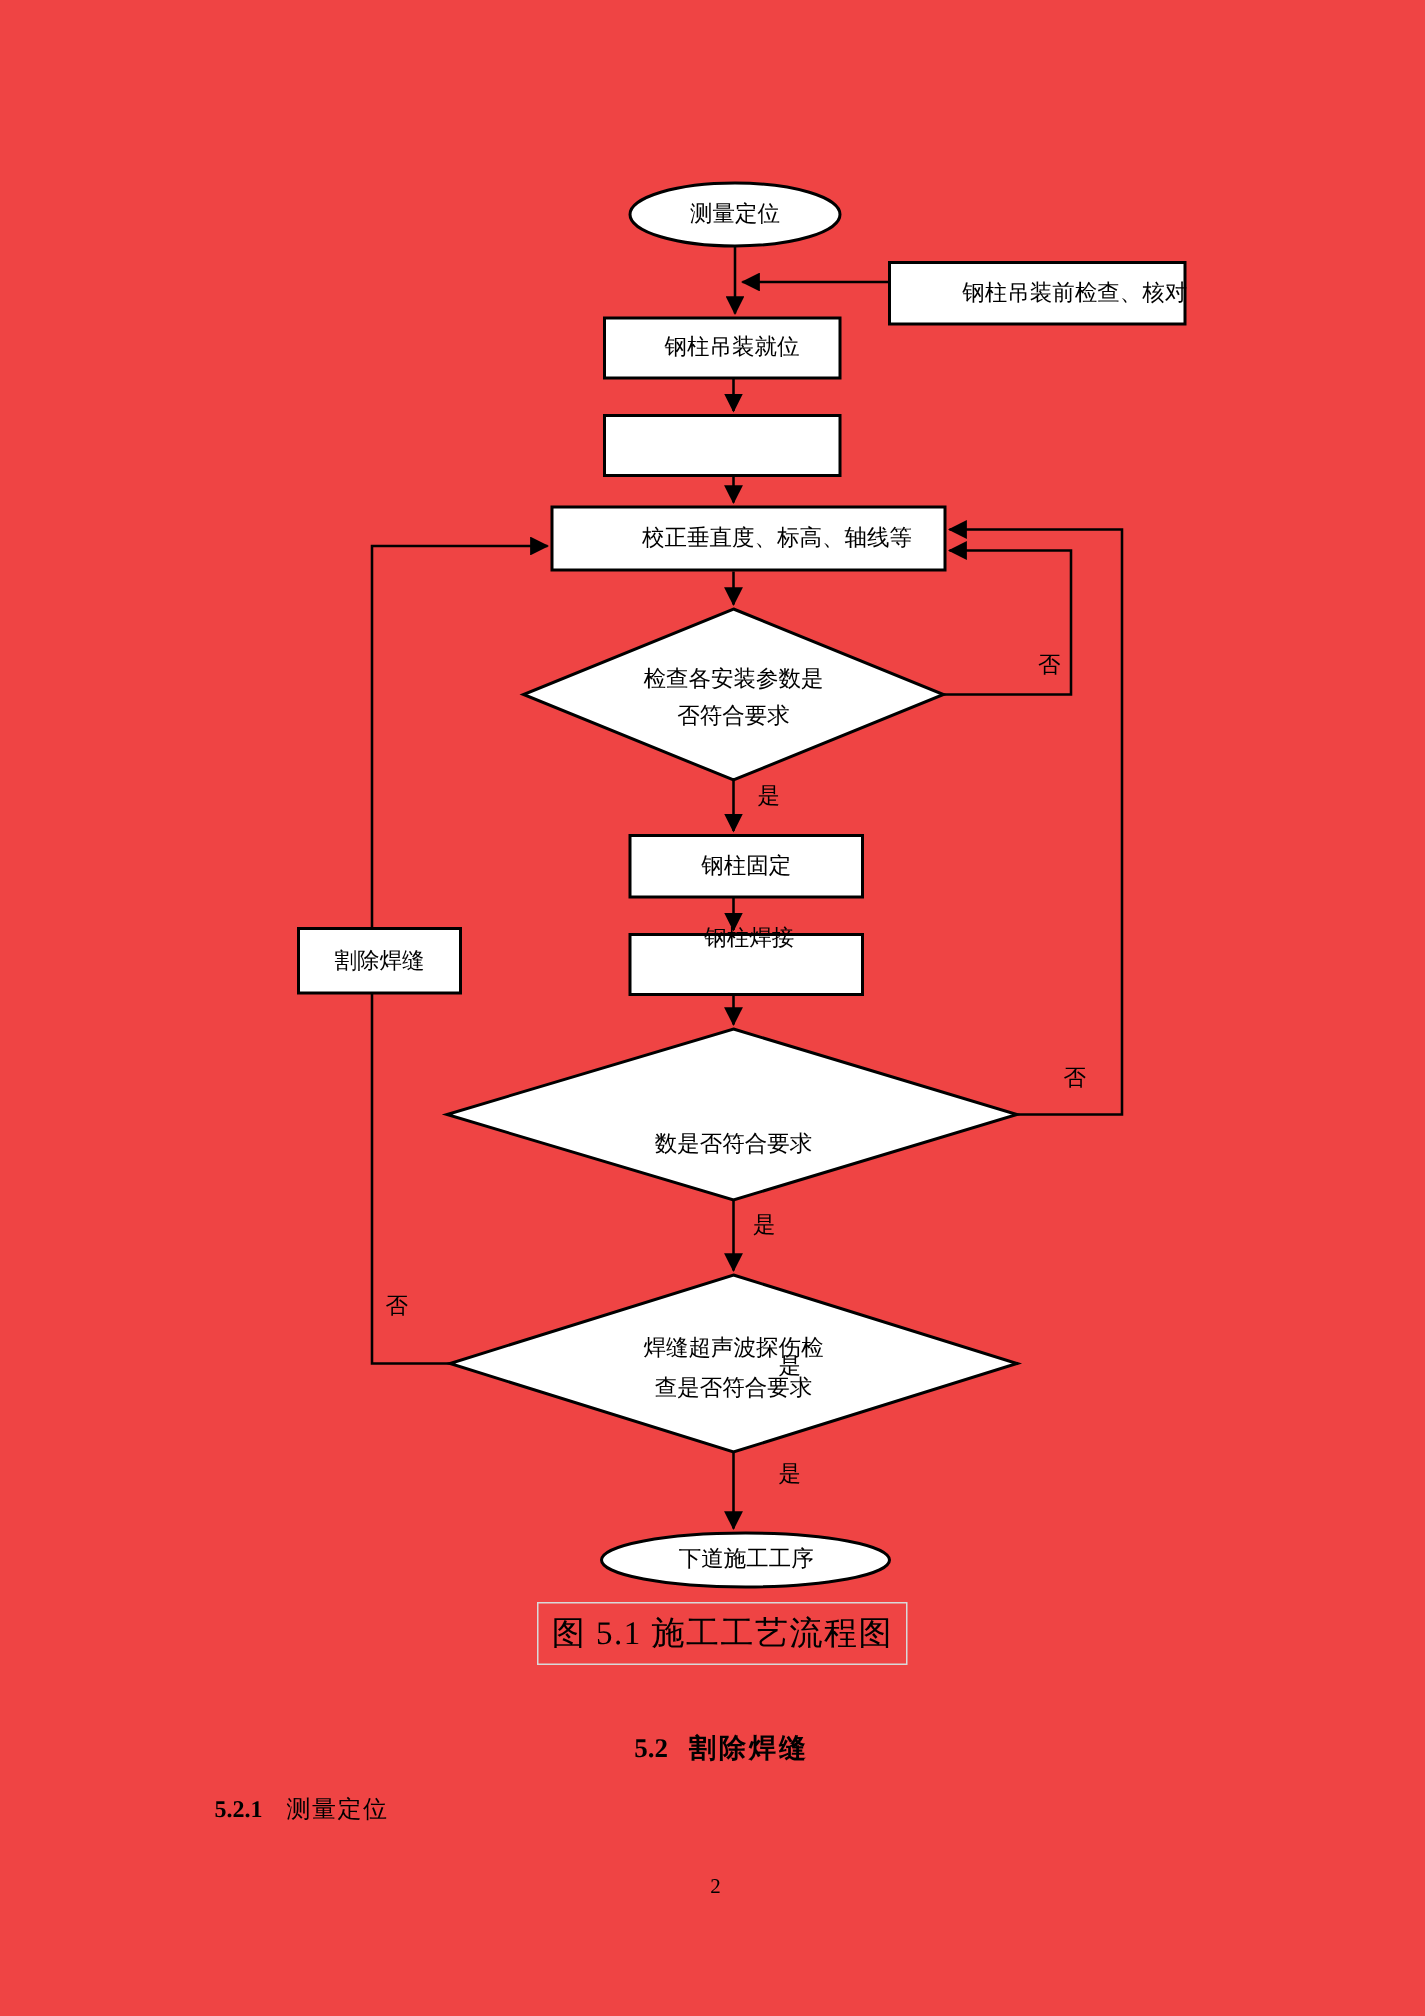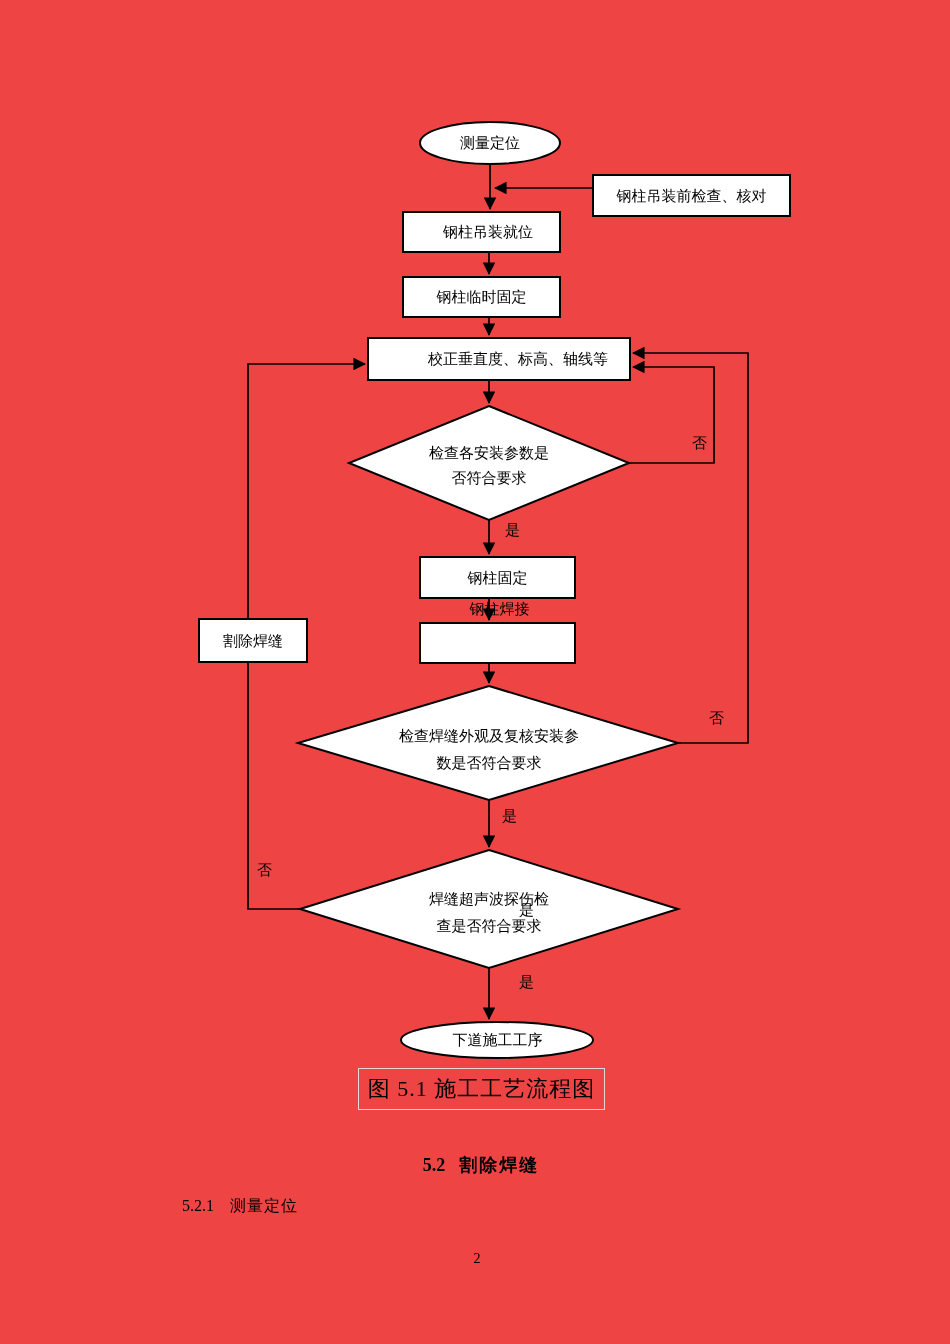--- a/index.html
+++ b/index.html
@@ -22,21 +22,21 @@
   }
   .heading{
     position:absolute;left:0;top:1153px;width:962px;text-align:center;
     font-size:18px;font-weight:bold;
   }
   .heading .num{font-family:Liberation Serif, serif;margin-right:14px;}
   .heading .ttl{font-family:"Liberation Sans","DejaVu Sans",sans-serif;letter-spacing:2px;}
   .subheading{
     position:absolute;left:143px;top:1196px;font-size:16px;
   }
-  .subheading .num{font-weight:normal;margin-right:16px;margin-left:39px;}
+  .subheading .num{font-weight:bold;margin-right:16px;}
   .subheading .ttl{font-weight:normal;letter-spacing:1px;}
   .page-number{
     position:absolute;left:0;top:1251px;width:954px;text-align:center;font-size:14px;
   }
 </style>
 </head>
 <body>
 
 <div class="page">
 
@@ -73,29 +73,27 @@
       <rect x="420" y="557" width="155" height="41"></rect>
       <rect x="420" y="623" width="155" height="40"></rect>
       <polygon points="489,686 678,743 489,800 298,743"></polygon>
       <polygon points="489,850 678,909 489,968 300,909"></polygon>
       <rect x="199" y="619" width="108" height="43"></rect>
       <ellipse cx="497" cy="1040" rx="96" ry="18"></ellipse>
     </g>
   </svg>
 
   <div class="node-label" style="left:420px;top:122px;width:140px;height:41px;">测量定位</div>
-  <div class="node-label" style="left:593px;top:175px;width:197px;height:41px;">钢柱吊装前检查、核对</div>
+  <div class="node-label" style="left:618px;top:175px;width:197px;height:41px;">钢柱吊装前检查、核对</div>
   <div class="node-label" style="left:403px;top:212px;width:170px;height:40px;">钢柱吊装就位</div>
-  <div class="node-label" style="left:403px;top:277px;width:157px;height:40px;">钢柱临时固定</div>
   <div class="node-label" style="left:368px;top:338px;width:300px;height:42px;">校正垂直度、标高、轴线等</div>
   <div class="node-label" style="left:348px;top:445px;width:282px;height:16px;">检查各安装参数是</div>
   <div class="node-label" style="left:348px;top:470px;width:282px;height:16px;">否符合要求</div>
   <div class="node-label" style="left:420px;top:557px;width:155px;height:41px;">钢柱固定</div>
-  <div class="node-label" style="left:420px;top:589px;width:159px;height:40px;">钢柱焊接</div>
-  <div class="node-label" style="left:298px;top:728px;width:382px;height:16px;">检查焊缝外观及复核安装参</div>
+  <div class="node-label" style="left:420px;top:606px;width:159px;height:40px;">钢柱焊接</div>
   <div class="node-label" style="left:298px;top:755px;width:382px;height:16px;">数是否符合要求</div>
   <div class="node-label" style="left:300px;top:891px;width:378px;height:16px;">焊缝超声波探伤检</div>
   <div class="node-label" style="left:300px;top:918px;width:378px;height:16px;">查是否符合要求</div>
   <div class="node-label" style="left:199px;top:619px;width:108px;height:43px;">割除焊缝</div>
   <div class="node-label" style="left:402px;top:1022px;width:191px;height:36px;">下道施工工序</div>
 
   <span class="branch-label" style="left:505px;top:521px;">是</span>
   <span class="branch-label" style="left:502px;top:807px;">是</span>
   <span class="branch-label" style="left:519px;top:973px;">是</span>
   <span class="branch-label" style="left:519px;top:901px;">是</span>

